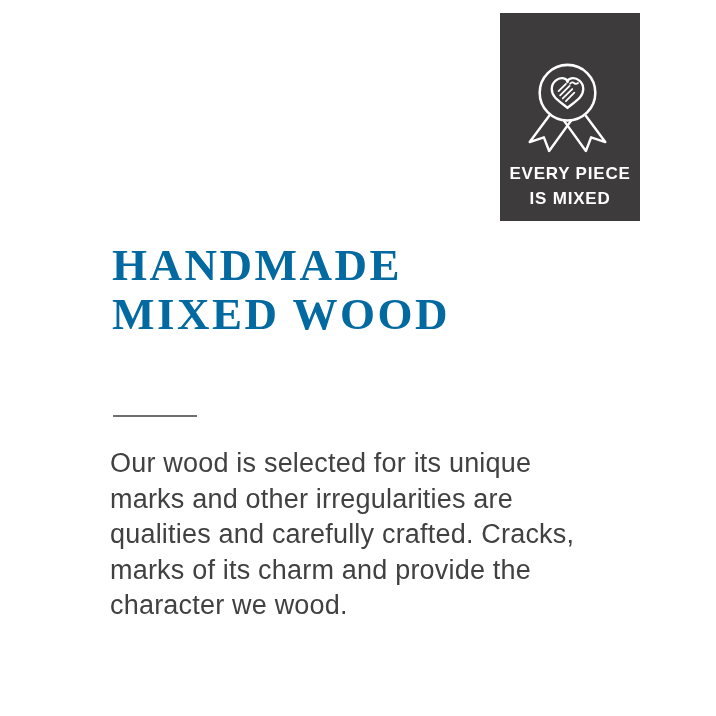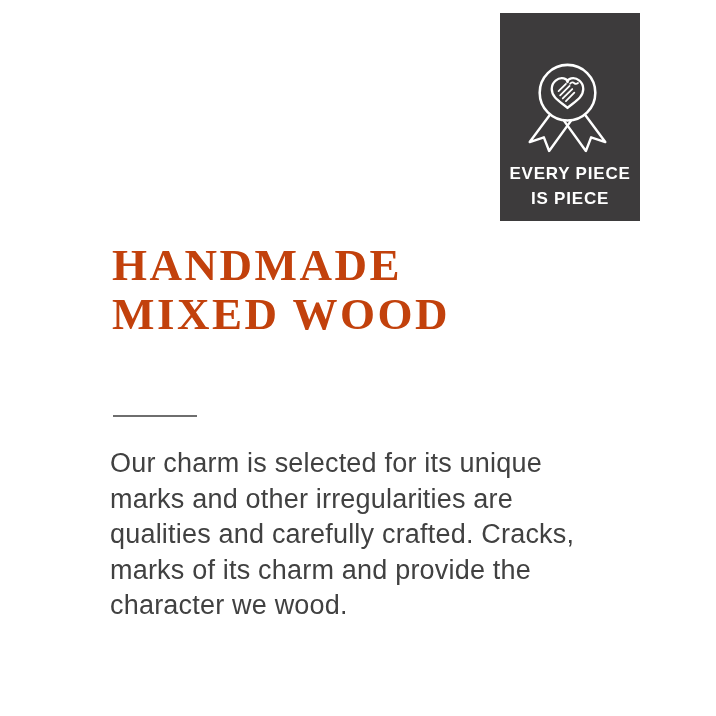--- a/index.html
+++ b/index.html
@@ -45,21 +45,21 @@
   
   .heading {
     position: absolute;
     left: 112px;
     top: 228px;
     font-family: "Liberation Serif", "DejaVu Serif", serif;
     font-weight: bold;
     font-size: 45px;
     line-height: 49px;
     letter-spacing: 2.5px;
-    color: #c2410c;
+    color: #0369a1;
     white-space: nowrap;
   }
   
   .divider {
     position: absolute;
     left: 113px;
     top: 402px;
     width: 84px;
     height: 2px;
     background: #6e6e6e;
@@ -96,32 +96,32 @@
       <g stroke="#ffffff" stroke-width="1.7" stroke-linecap="round">
         <path d="M 41.5 32.5 L 48.5 25.5"></path>
         <path d="M 43 36.5 L 52 27.5"></path>
         <path d="M 45.5 39.5 L 54.5 30.5"></path>
         <path d="M 48.5 42 L 56.5 34"></path>
         <path d="M 52.5 25.5 Q 54.5 23.2 56.5 25 Q 58 26.3 60 24.8" fill="none"></path>
       </g>
     </svg>
     <div class="badge-text">
       <div>EVERY PIECE</div>
-      <div>IS PIECE</div>
+      <div>IS MIXED</div>
     </div>
   </div>
 
   <h1 class="heading">
     <div>HANDMADE</div>
     <div>MIXED WOOD</div>
   </h1>
 
   <div class="divider"></div>
 
   <div class="body-text">
-    <div>Our charm is selected for its unique</div>
+    <div>Our wood is selected for its unique</div>
     <div>marks and other irregularities are</div>
     <div>qualities and carefully crafted. Cracks,</div>
     <div>marks of its charm and provide the</div>
     <div>character we wood.</div>
   </div>
 
 </div>
 
 </body></html>

